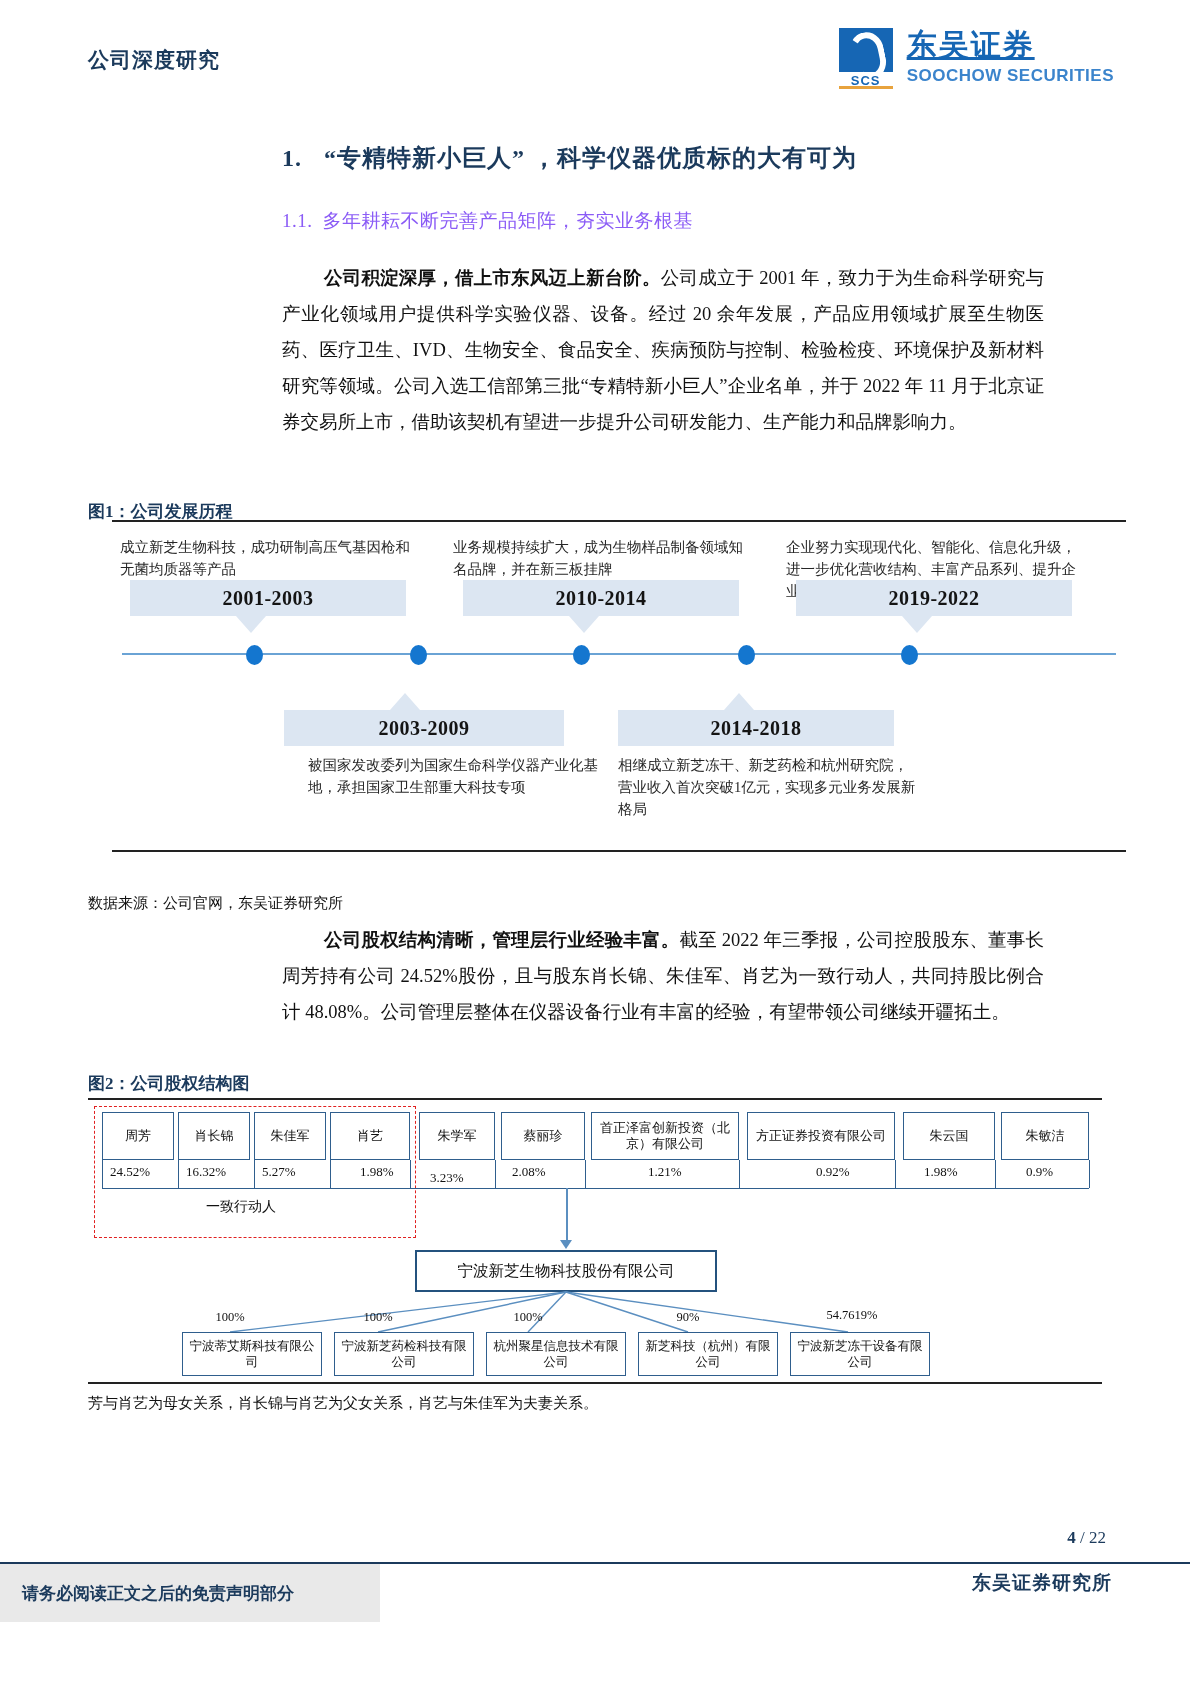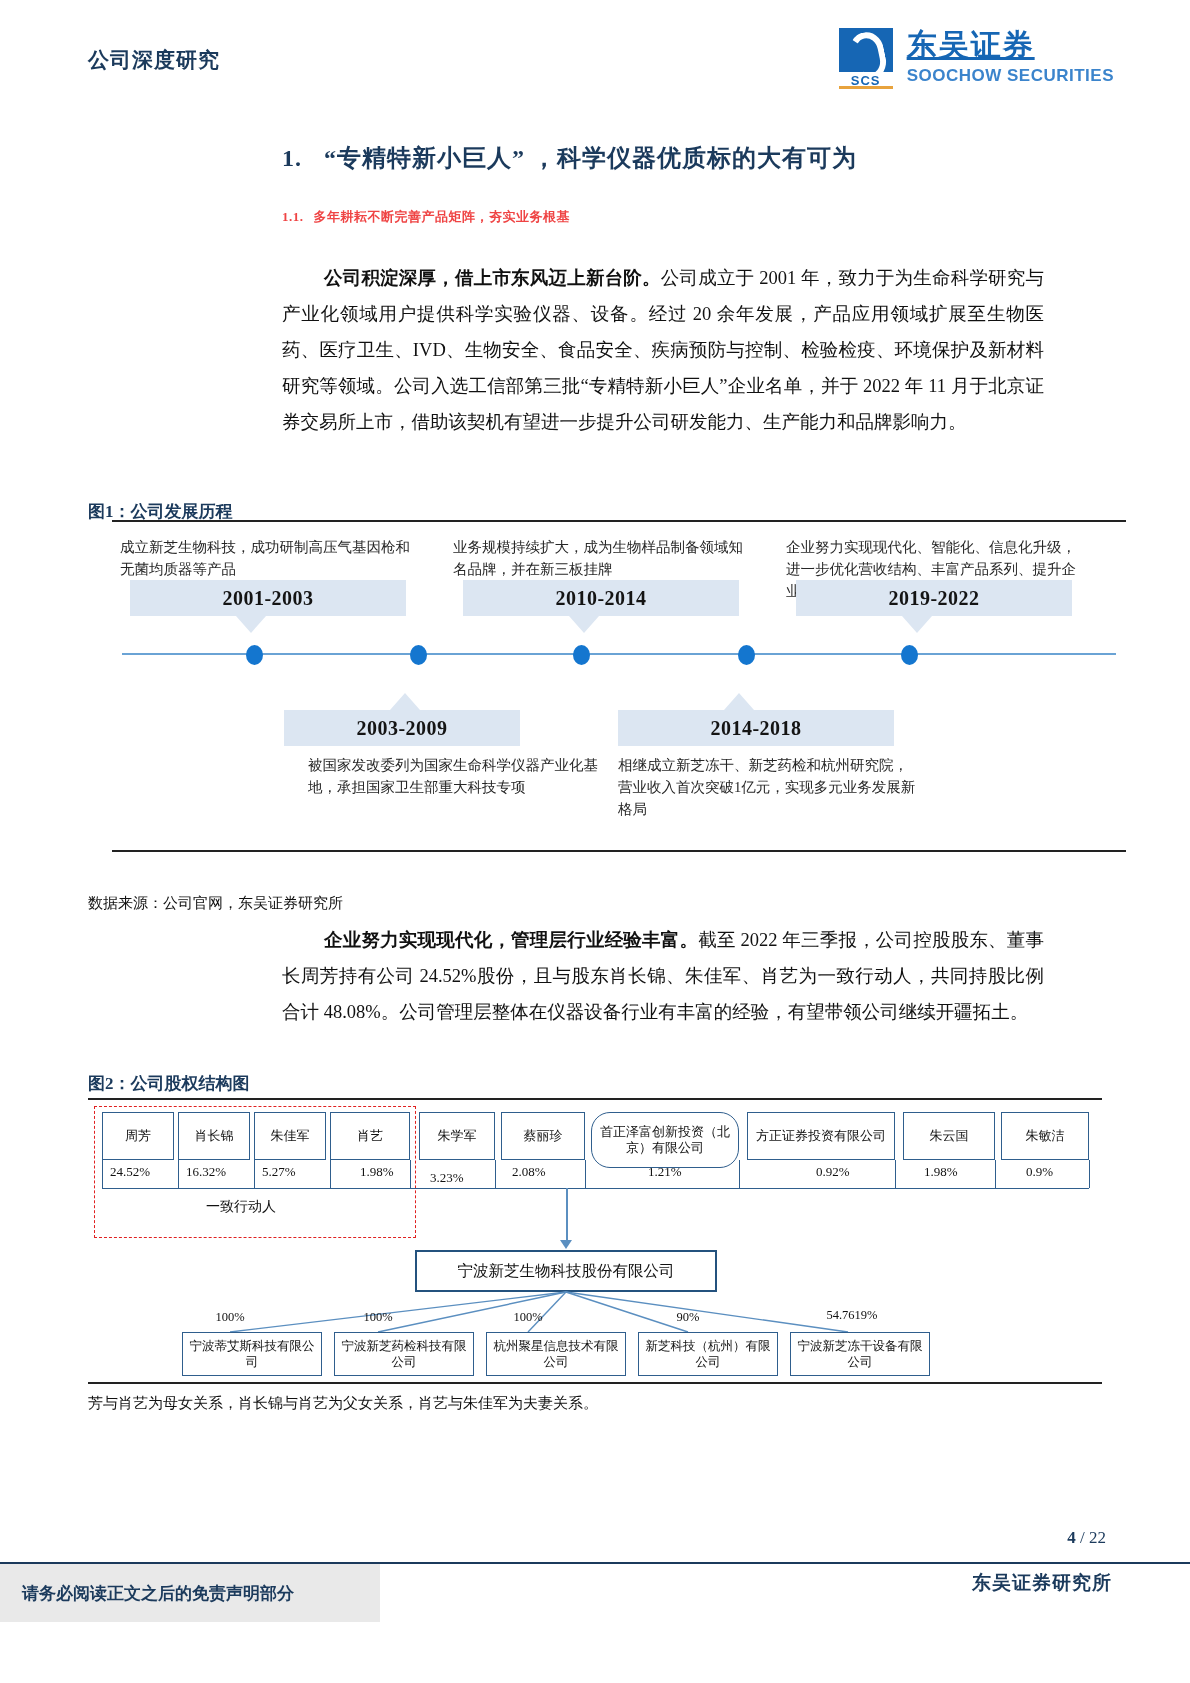--- a/index.html
+++ b/index.html
@@ -59,21 +59,21 @@
 
   
   .h1{
     position:absolute; left:282px; top:142px;
     font-size:24px; font-weight:bold; color:#1b3a5c;
     letter-spacing:1px; white-space:nowrap;
   }
   .h1 .num{ margin-right:22px; }
   .h2{
     position:absolute; left:282px; top:208px;
-    font-size:13px; font-weight:bold; color:#ef4444;
+    font-size:19px; font-weight:normal; color:#8b5cf6;
     letter-spacing:0.5px; white-space:nowrap;
   }
   .h2 .num{ margin-right:10px; }
 
   
   .para{
     position:absolute;
     font-size:18.5px; line-height:36px;
     text-align:justify; text-justify:inter-ideograph;
     color:#111;
@@ -237,38 +237,38 @@
     <span class="tail" style="left:106px;"></span>
   </div>
 
   <div class="tl-line"></div>
   <div class="tl-dot" style="left:134px;"></div>
   <div class="tl-dot" style="left:298px;"></div>
   <div class="tl-dot" style="left:461px;"></div>
   <div class="tl-dot" style="left:626px;"></div>
   <div class="tl-dot" style="left:789px;"></div>
 
-  <div class="yr-box dn" style="left:172px; top:212px; width:236px;align-items:center;">
+  <div class="yr-box dn" style="left:172px; top:212px; width:280px;align-items:center;">
     <span>2003-2009</span>
     <span class="tail" style="left:106px;"></span>
   </div>
   <div class="yr-box dn" style="left:506px; top:212px; width:276px;">
     <span>2014-2018</span>
     <span class="tail" style="left:106px;"></span>
   </div>
 
   <div class="tl-desc" style="left:196px; top:256px; width:302px;">被国家发改委列为国家生命科学仪器产业化基地，承担国家卫生部重大科技专项</div>
   <div class="tl-desc" style="left:506px; top:256px; width:302px;">相继成立新芝冻干、新芝药检和杭州研究院，营业收入首次突破1亿元，实现多元业务发展新格局</div>
 
   <div class="frame-bot"></div>
 </div>
 <div class="exh-src" style="left:88px; top:858px;margin-top:32px;">数据来源：公司官网，东吴证券研究所</div>
 
 <div class="para p2">
-  <b>企业努力实现现代化，管理层行业经验丰富。</b><span>截至 2022 年三季报，公司控股股东、董事长周芳持有公司 24.52%股份，且与股东肖长锦、朱佳军、肖艺为一致行动人，共同持股比例合计 48.08%。公司管理层整体在仪器设备行业有丰富的经验，有望带领公司继续开疆拓土。</span>
+  <b>公司股权结构清晰，管理层行业经验丰富。</b><span>截至 2022 年三季报，公司控股股东、董事长周芳持有公司 24.52%股份，且与股东肖长锦、朱佳军、肖艺为一致行动人，共同持股比例合计 48.08%。公司管理层整体在仪器设备行业有丰富的经验，有望带领公司继续开疆拓土。</span>
 </div>
 
 <div class="exh-title" style="left:88px; top:1072px;">图2：公司股权结构图</div>
 <div id="fig2">
   <div class="frame-top"></div>
 
   <div class="concert-box" style="left:6px; top:36px; width:322px; height:132px;"></div>
   <div class="concert-label" style="left:118px; top:128px;">一致行动人</div>
 
   <div class="sh-box" style="left:14px;  top:42px; width:72px;  height:48px;">
@@ -282,21 +282,21 @@
     </div>
   <div class="sh-box" style="left:242px; top:42px; width:80px;  height:48px;">
       <span>肖艺</span>
     </div>
   <div class="sh-box" style="left:331px; top:42px; width:76px;  height:48px;">
       <span>朱学军</span>
     </div>
   <div class="sh-box" style="left:413px; top:42px; width:84px;  height:48px;">
       <span>蔡丽珍</span>
     </div>
-  <div class="sh-box" style="left:503px; top:42px; width:148px; height:56px;border-radius:19px;">
+  <div class="sh-box" style="left:503px; top:42px; width:148px; height:48px;">
       <span>首正泽富创新投资（北京）有限公司</span>
     </div>
   <div class="sh-box" style="left:659px; top:42px; width:148px; height:48px;">
       <span>方正证券投资有限公司</span>
     </div>
   <div class="sh-box" style="left:815px; top:42px; width:92px;  height:48px;">
       <span>朱云国</span>
     </div>
   <div class="sh-box" style="left:913px; top:42px; width:88px;  height:48px;">
       <span>朱敏洁</span>

